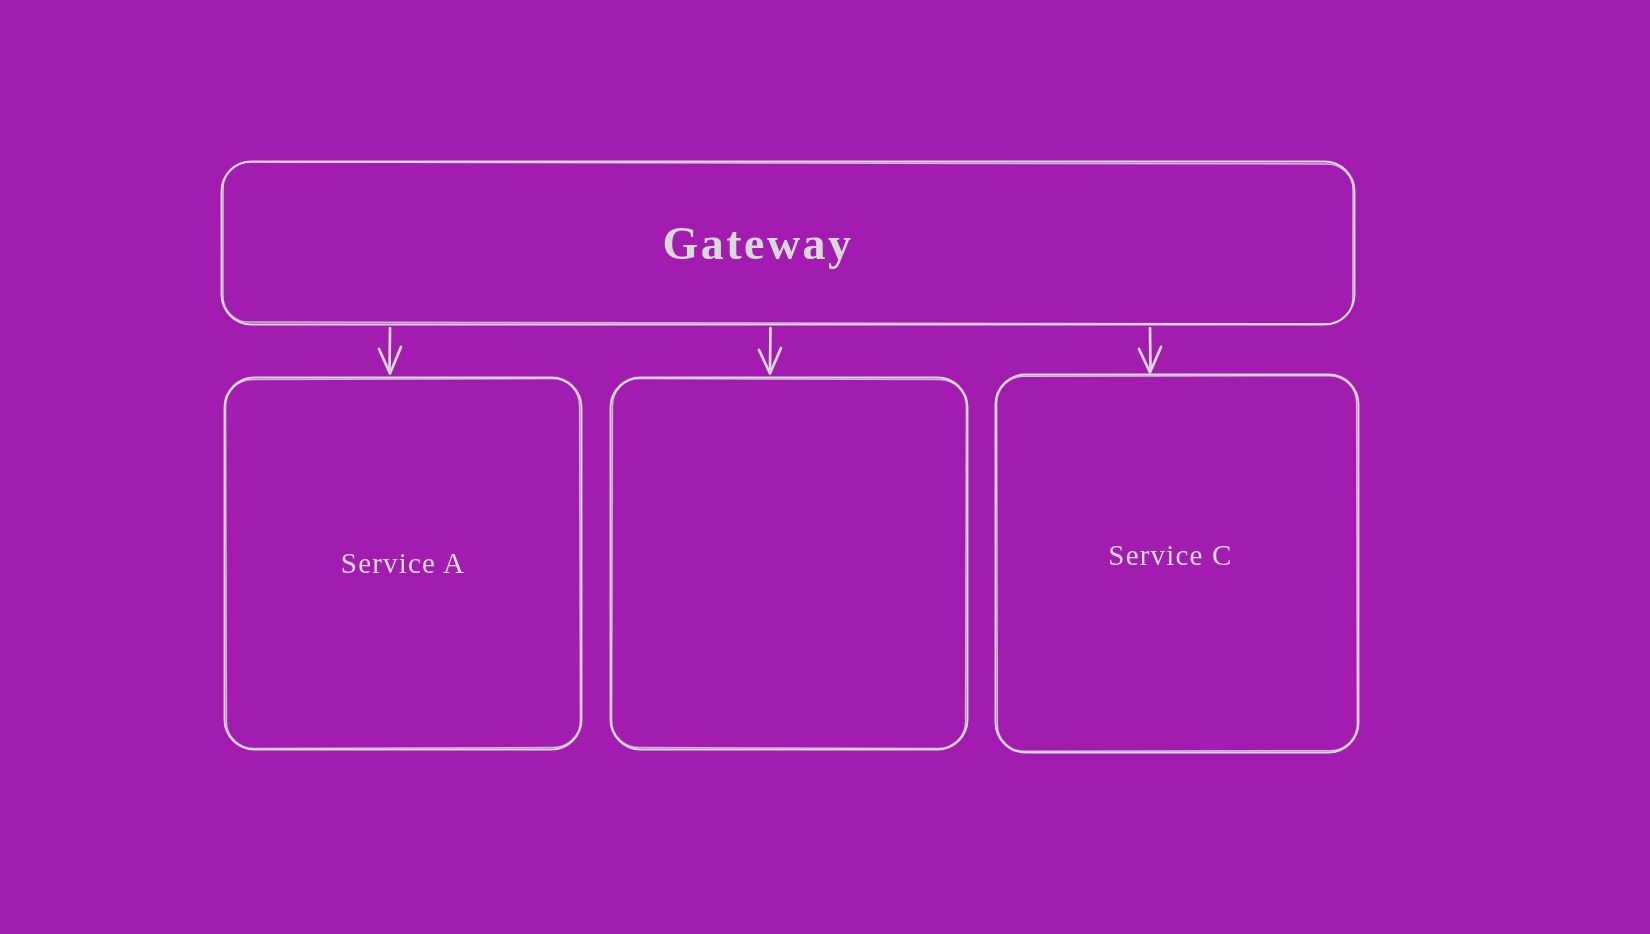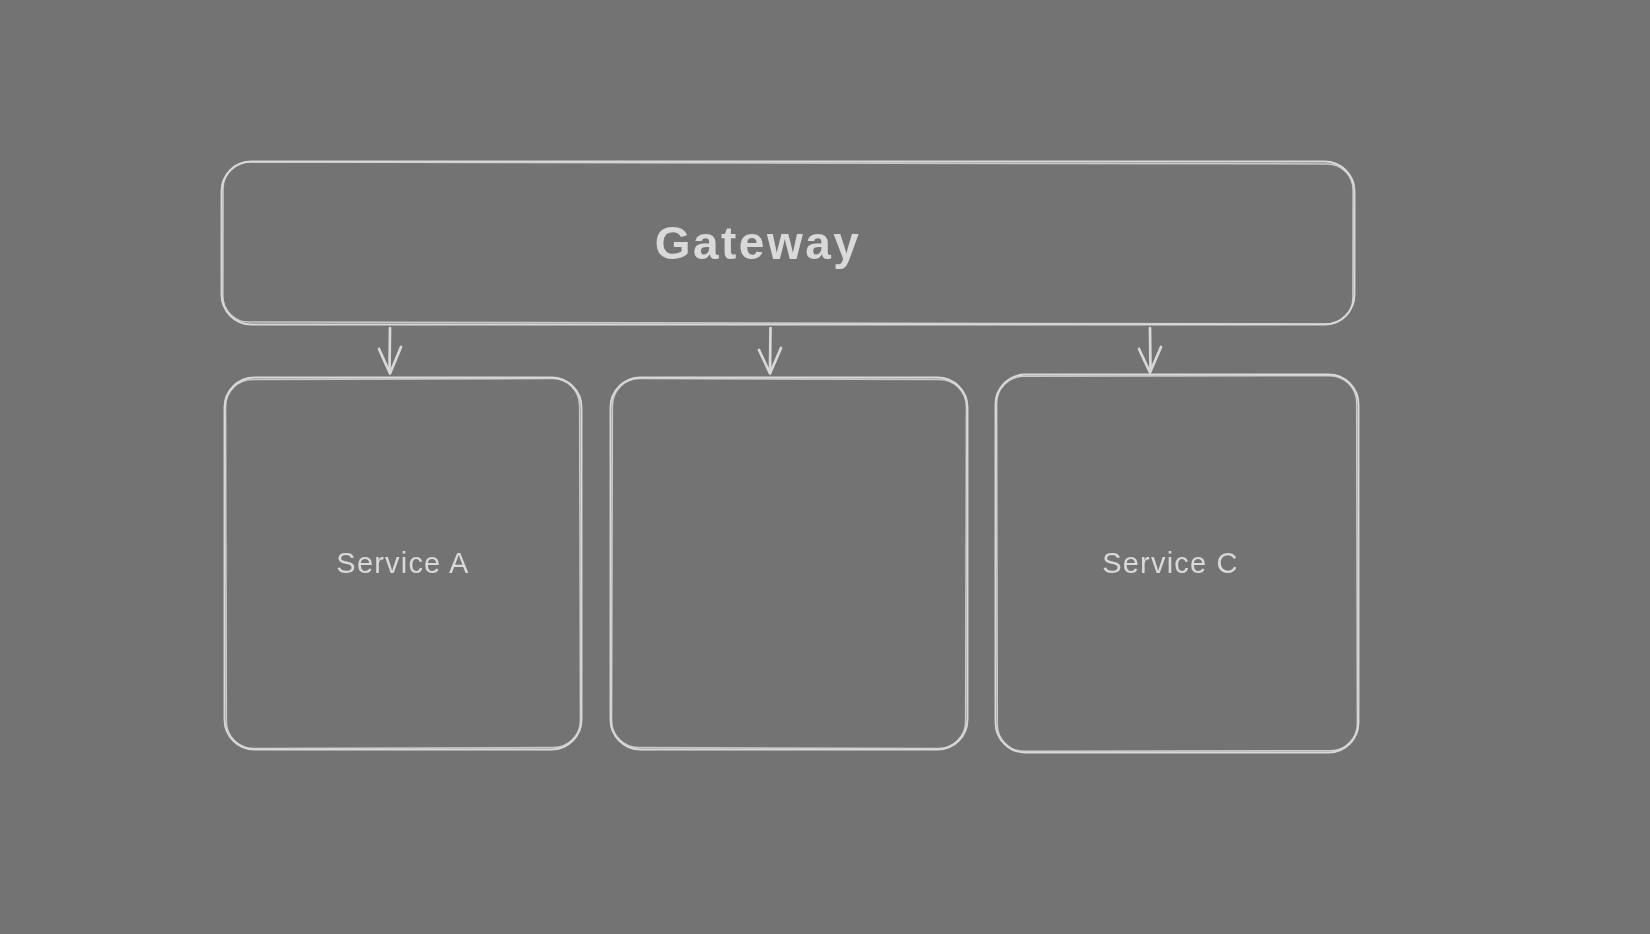--- a/index.html
+++ b/index.html
@@ -4,23 +4,23 @@
 <style>
   html, body {
     margin: 0;
     padding: 0;
     background: #161616;
   }
   .canvas {
     position: relative;
     width: 1650px;
     height: 934px;
-    background: #737373;
+    background: #a21caf;
     overflow: hidden;
-    font-family: Liberation Sans, sans-serif;
+    font-family: Liberation Serif, serif;
   }
   .shapes-layer {
     position: absolute;
     left: 0;
     top: 0;
     width: 1650px;
     height: 934px;
   }
   .shapes-layer rect, .shapes-layer path {
     fill: none;
@@ -47,21 +47,21 @@
   }
   .gateway-label .label-text { transform: translateX(-30px); }
   .service-label {
     top: 377px; width: 358px; height: 373px;
     font-size: 29px;
     font-weight: 400;
     letter-spacing: 1.2px;
   }
   .svc-a { left: 224px; }
   .svc-b { left: 610px; }
-  .svc-c { left: 995px; top: 374px; width: 351px; height: 379px; }
+  .svc-c { left: 995px; top: 366px; width: 351px; height: 379px; }
 </style>
 </head>
 <body>
 
 <div class="canvas">
 
   <svg class="shapes-layer" viewBox="0 0 1650 934">
     <g stroke="#d8d8d8">
 
       <g>

